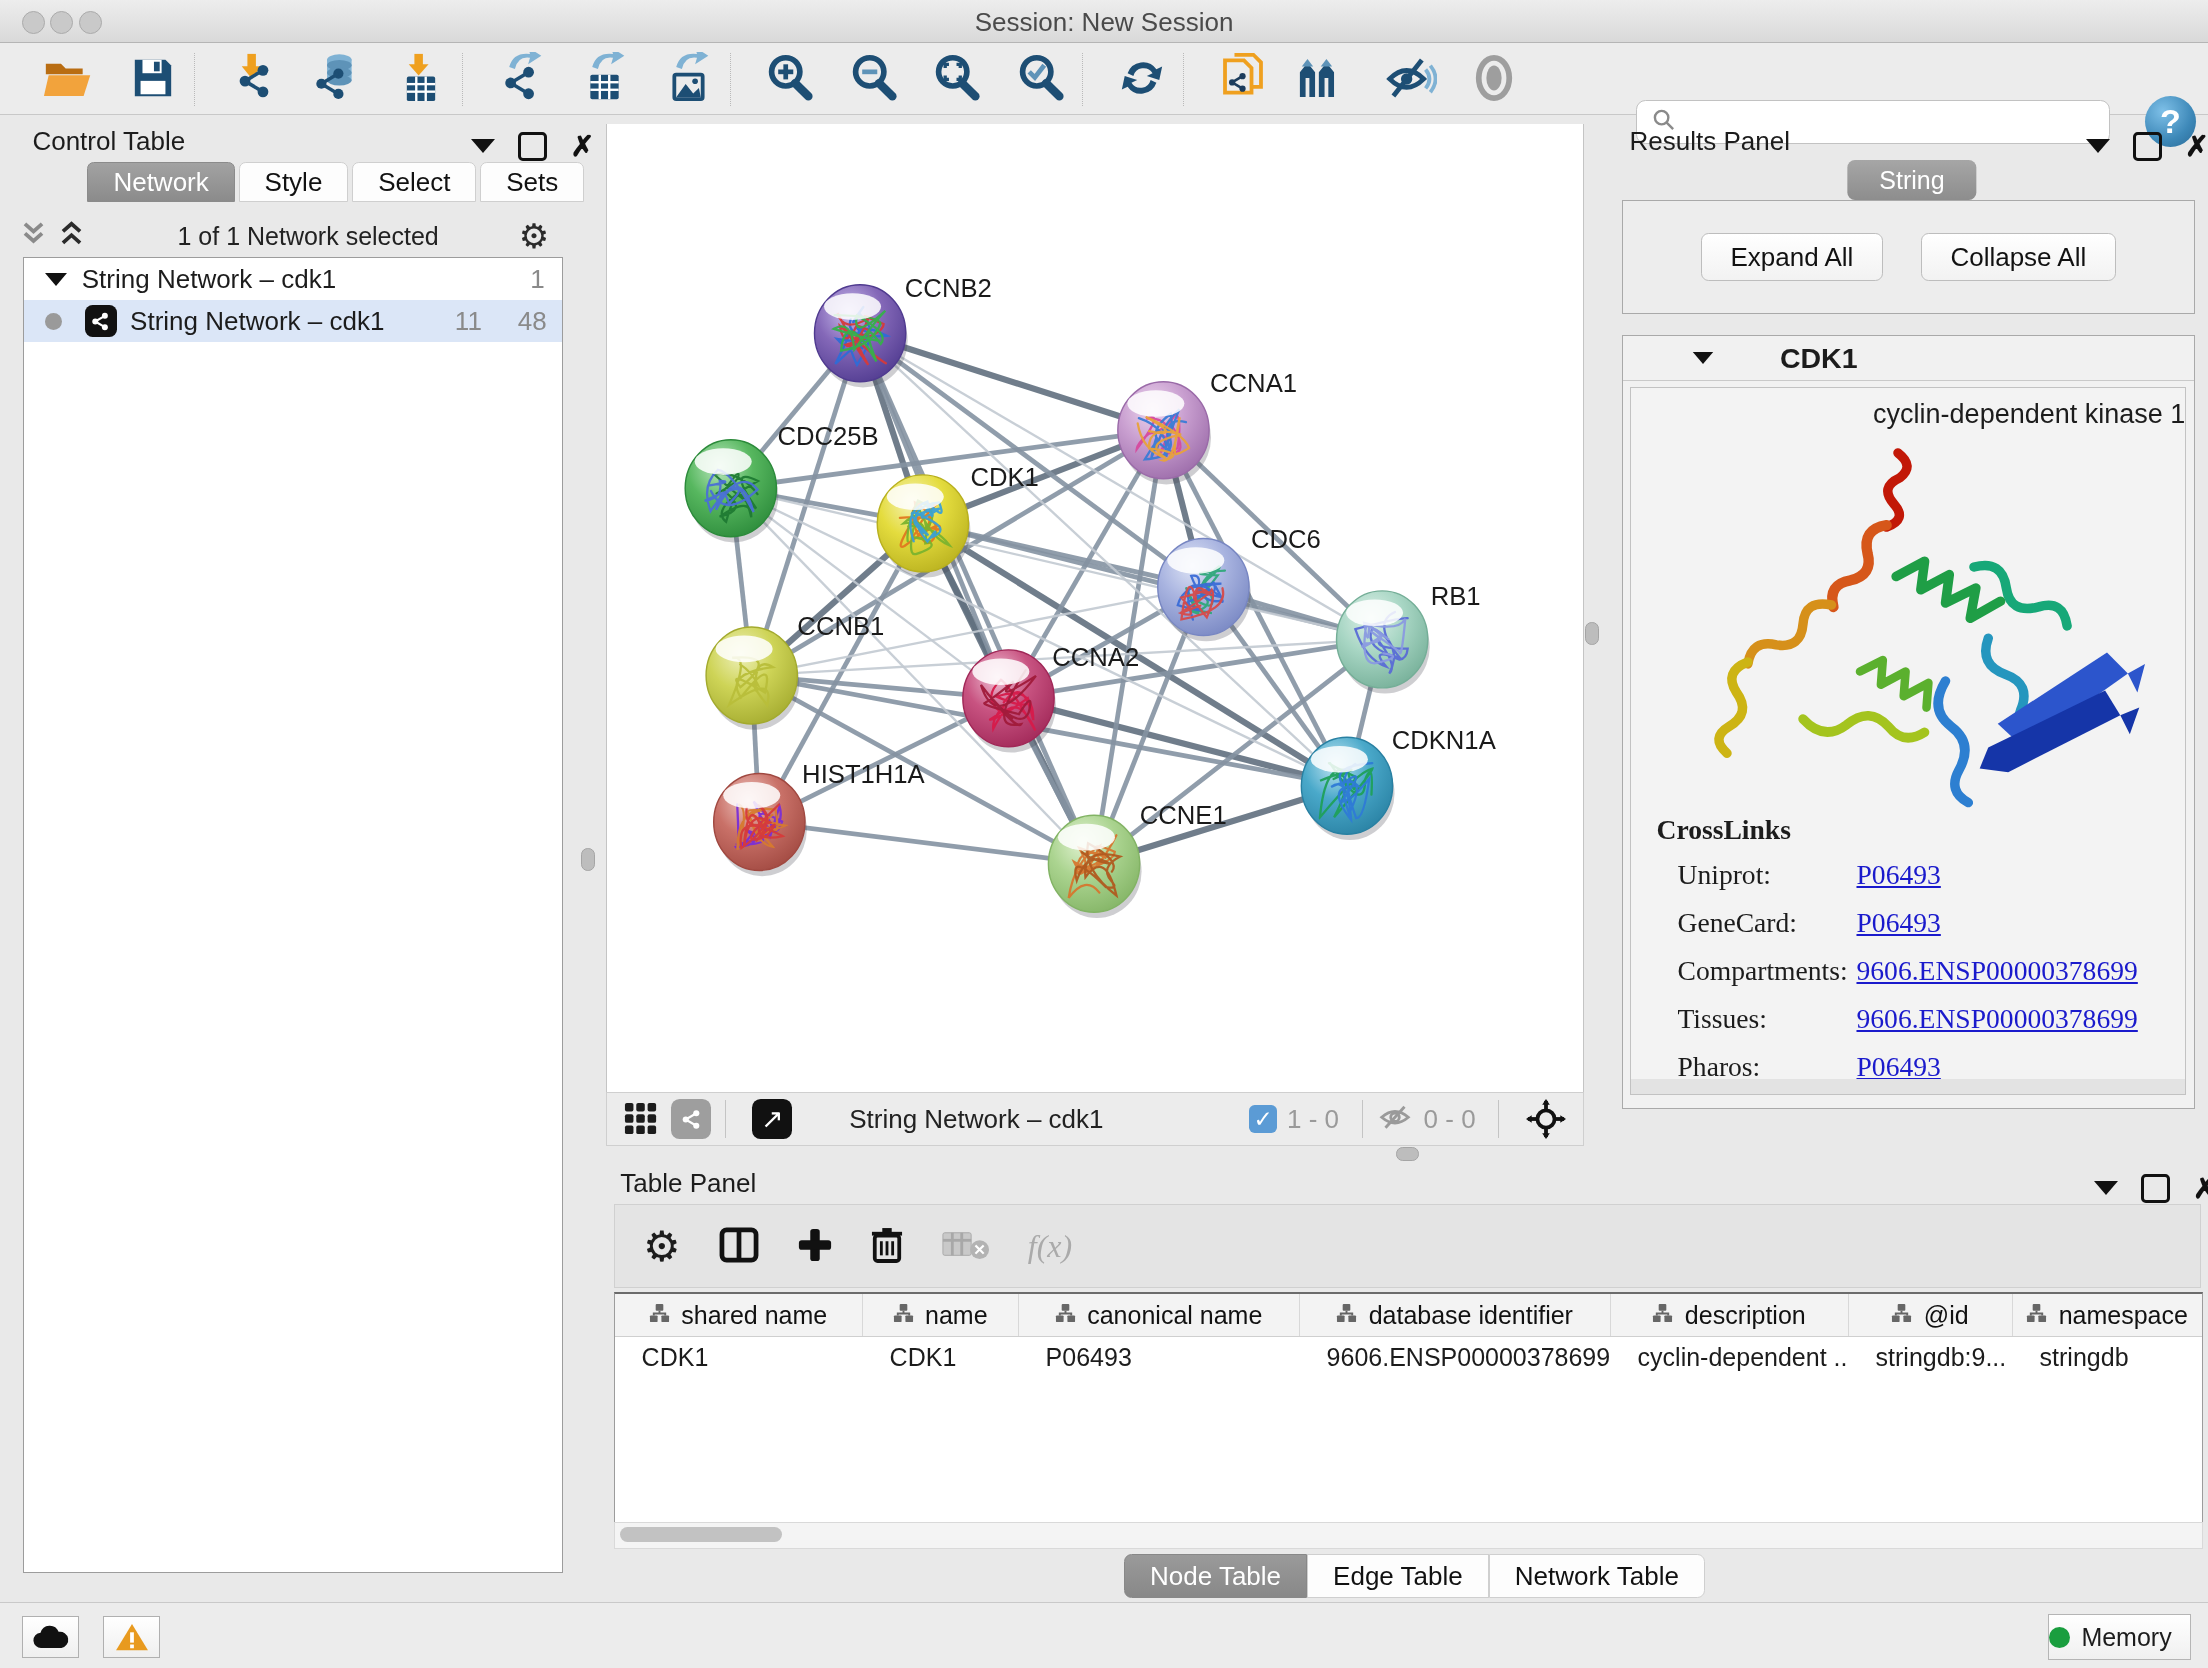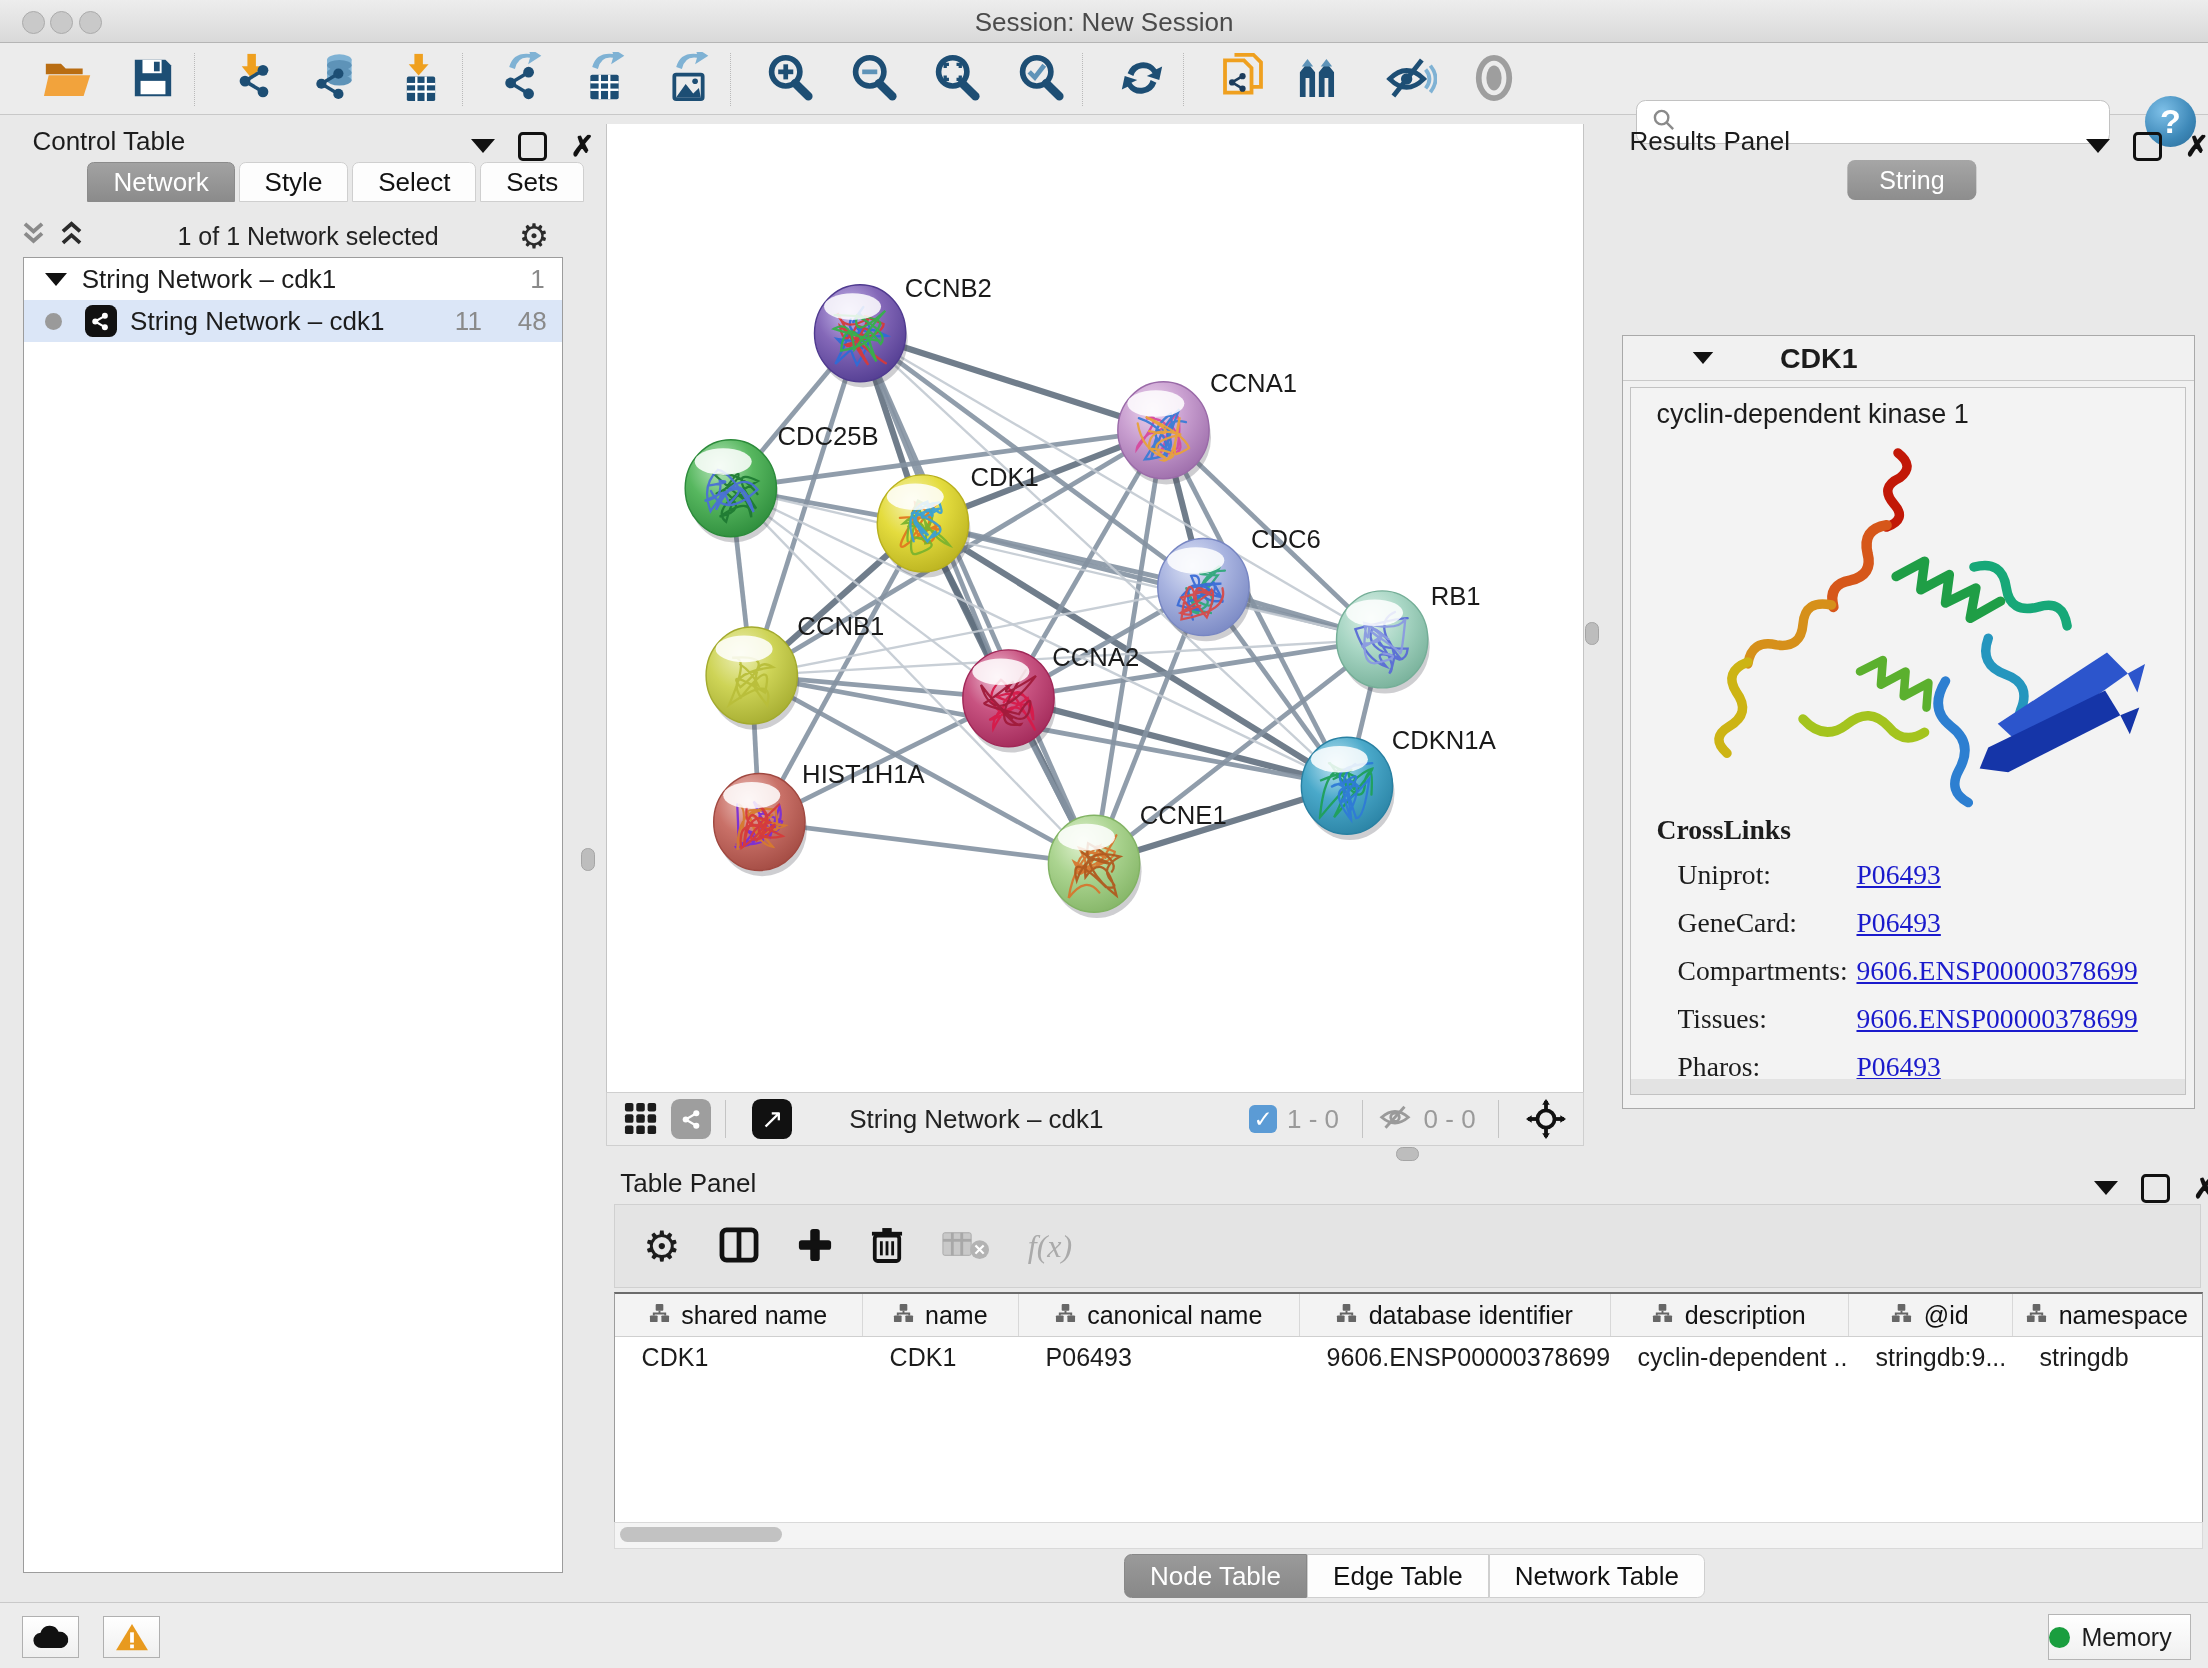--- a/index.html
+++ b/index.html
@@ -79,21 +79,21 @@
     background:#ededed;display:flex;align-items:center;justify-content:center;gap:38px;}
   .rp-btn{background:linear-gradient(#ffffff,#f2f2f2);border:1px solid #bdbdbd;border-radius:7.6px;
     font-size:26px;padding:7.6px 28.5px;color:#111;}
   #rp-box2{position:absolute;left:1.9px;top:211px;width:571px;height:772px;border:1.9px solid #a9a9a9;
     background:#f1f1f1;}
   #rp-gene-head{height:44px;display:flex;align-items:center;border-bottom:1px solid #c9c9c9;}
   #rp-gene-head .tri-down{margin-left:68px;transform:scale(.85);}
   #rp-gene-name{font-size:28.5px;font-weight:bold;margin-left:65px;}
   #rp-content{position:absolute;left:7.6px;top:51px;right:7.6px;bottom:13.3px;border:1px solid #c2c2c2;
     background:#f3f3f3;overflow:hidden;}
-  #rp-desc{font-size:27px;margin:11.4px 0 0 25px;}
+  #rp-desc{font-size:27px;margin:11.4px 0 0 25px;text-align:right;}
   #crosslinks{position:absolute;left:25px;top:426px;font-family:"Liberation Serif",serif;font-size:27.6px;}
   #crosslinks-title{font-weight:bold;margin-bottom:13.3px;}
   .cl-row{display:flex;margin-bottom:16px;}
   .cl-label{width:179px;margin-left:21px;}
   .cl-link{color:#1a1acc;text-decoration:underline;}
   #rp-scroll{position:absolute;left:0;right:0;bottom:0;height:15px;background:#e3e3e3;}
   
   #table-panel{position:absolute;left:606px;top:1166px;width:1603px;height:436px;}
   #tp-toolbar{position:absolute;left:7.6px;top:38px;width:1587px;height:84px;background:#e4e4e4;
     border:1px solid #d0d0d0;display:flex;align-items:center;gap:38px;padding-left:28.5px;box-sizing:border-box;}
@@ -711,20 +711,24 @@
   <div class="split-dot" style="left:1396px;top:1147px;width:21px;height:12.4px"></div>
 
   <div id="results-panel">
     <span class="panel-title" style="position:absolute;left:9.5px;top:1.9px">Results Panel</span>
     <div class="ph-icons" style="left:466px;top:7.6px">
       <span class="tri-down"></span>
       <span class="float-box"></span>
       <span class="close-x">✗</span>
     </div>
     <div id="rp-tab">String</div>
+    <div id="rp-box1">
+      <button class="rp-btn">Expand All</button>
+      <button class="rp-btn">Collapse All</button>
+    </div>
     <div id="rp-box2">
       <div id="rp-gene-head">
         <span class="tri-down"></span>
         <span id="rp-gene-name">CDK1</span>
       </div>
       <div id="rp-content">
         <div id="rp-desc">cyclin-dependent kinase 1</div>
         <svg width="495" height="380" viewBox="0 0 520 400" style="position:absolute;left:28.5px;top:46px">
           <g fill="none" stroke-linecap="round" stroke-linejoin="round">
             <path d="M250 20 q18 14 2 26 q-22 10 -6 28 q14 16 -8 24" stroke="#c21807" stroke-width="10"></path>

